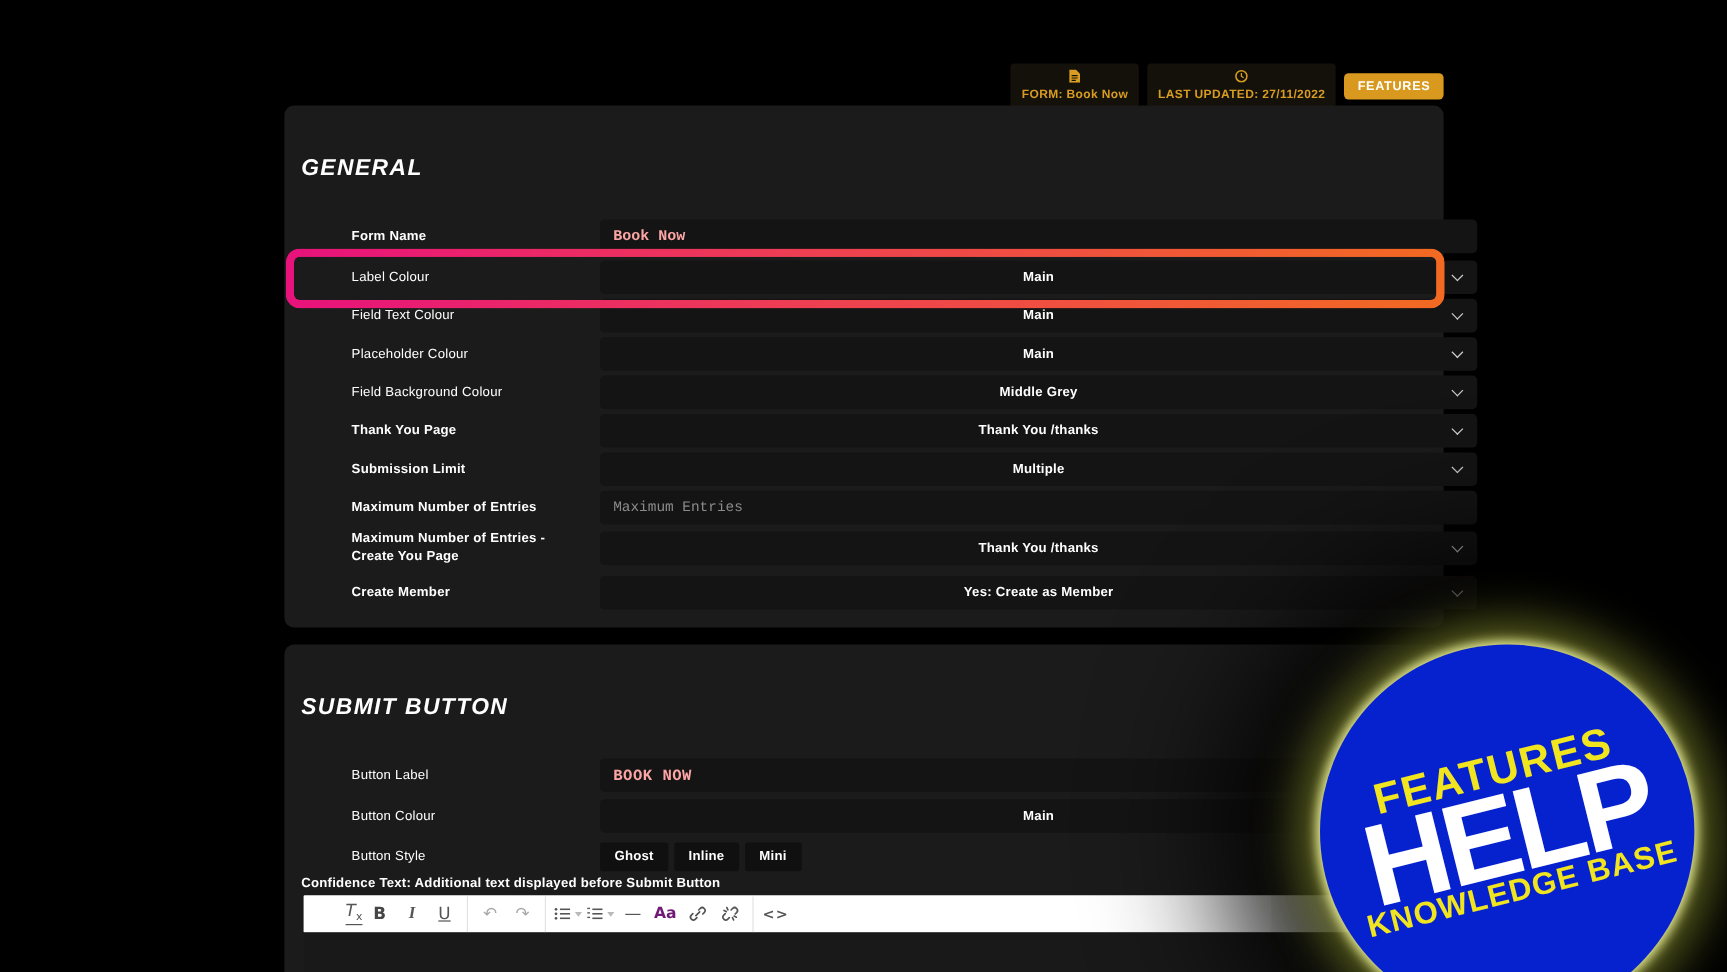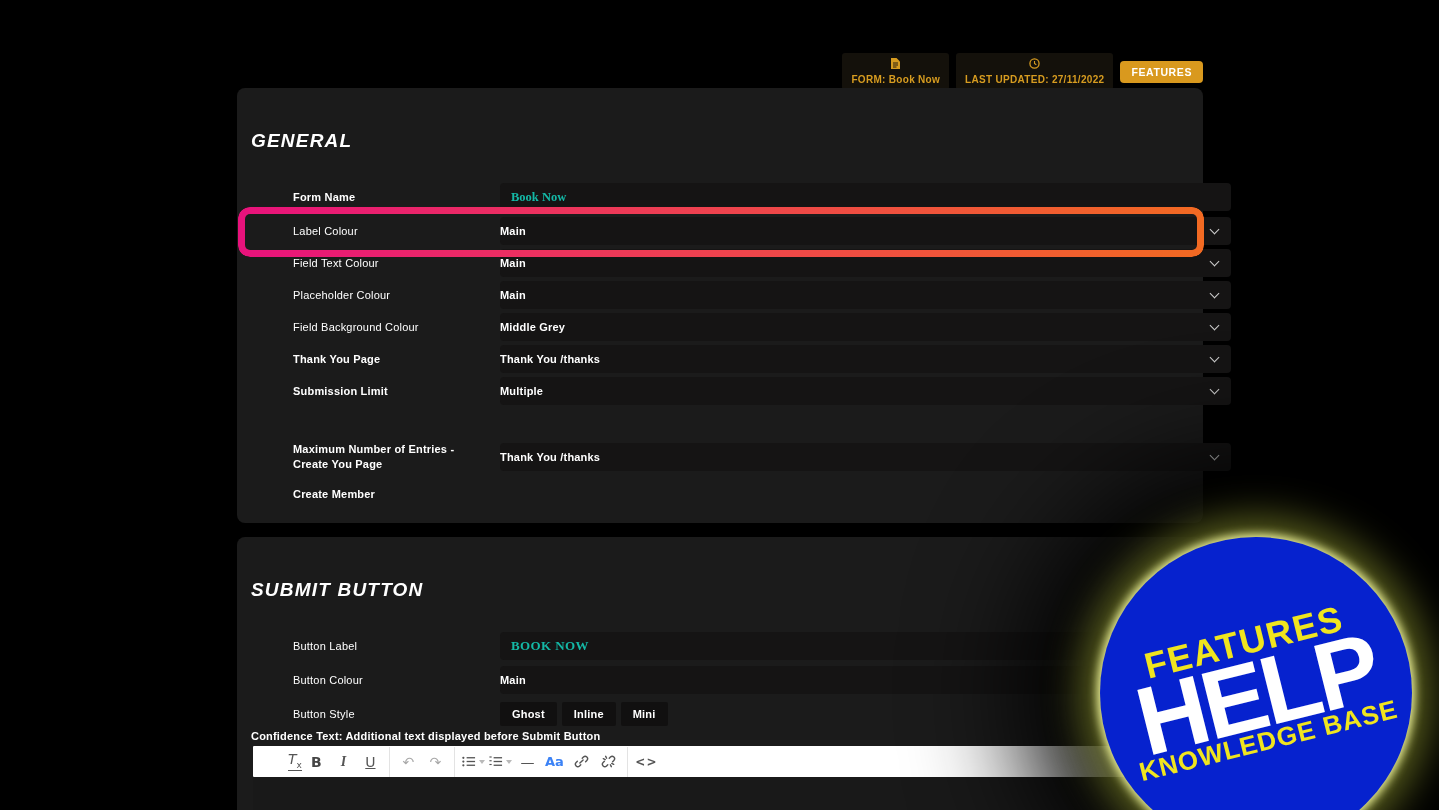--- a/index.html
+++ b/index.html
@@ -20,26 +20,26 @@
   .section-title{position:absolute;left:14px;top:42px;color:#fff;font-size:19px;
         font-weight:600;letter-spacing:1.2px;font-style:italic;}
 
   
   .row{position:absolute;left:14px;width:938px;height:28px;display:flex;align-items:center;margin-left:42px;}
   .lbl{width:207px;padding-right:12px;box-sizing:border-box;color:#fff;font-size:11px;
        font-weight:400;line-height:1.35;letter-spacing:.2px;}
   .lbl.bold{font-weight:700;}
   .field{position:relative;width:731px;height:28px;background:#151414;border-radius:4px;
          box-sizing:border-box;display:flex;align-items:center;}
-  .fsel{justify-content:flex-start;color:#fff;font-size:11px;font-weight:700;cursor:pointer;letter-spacing:.2px;}
+  .fsel{justify-content:center;color:#fff;font-size:11px;font-weight:700;cursor:pointer;letter-spacing:.2px;}
   .chev{position:absolute;right:13px;top:50%;width:6px;height:6px;margin-top:-5px;
         border-right:1.6px solid #cfcfcf;border-bottom:1.6px solid #cfcfcf;transform:rotate(45deg);}
   input.tb{width:731px;height:28px;background:#151414;border:none;outline:none;border-radius:4px;
-        color:#14b8a6;font-size:12.5px;font-weight:600;padding:0 11px;box-sizing:border-box;
-        font-family:Liberation Serif, serif;}
+        color:#fca5a5;font-size:12.5px;font-weight:600;padding:0 11px;box-sizing:border-box;
+        font-family:Liberation Mono, monospace;}
   input.tb::placeholder{color:#8b8b8b;font-weight:400;font-size:12px;}
   input.tb.caps{font-weight:700;font-size:13px;letter-spacing:.4px;}
 
   
   .ring{position:absolute;left:238px;top:207px;width:966px;height:50px;border-radius:12px;
         padding:7px;box-sizing:border-box;pointer-events:none;z-index:5;
         background:linear-gradient(90deg,#e8127c 0%,#ee3f52 45%,#f26a22 100%);
         -webkit-mask:linear-gradient(#fff 0 0) content-box,linear-gradient(#fff 0 0);
         -webkit-mask-composite:xor;
         mask:linear-gradient(#fff 0 0) content-box,linear-gradient(#fff 0 0);
@@ -60,21 +60,21 @@
        font-family:"DejaVu Sans","Liberation Sans",sans-serif;}
   .tbi.grey{color:#a8a8a8;}
   .tbi .b{font-weight:700;color:#454545;}
   .tbi .i{font-style:italic;font-family:"Liberation Serif",serif;font-weight:600;}
   .tbi .u{text-decoration:underline;}
   .tbi-clear{font-style:italic;border-bottom:1.4px solid #555;line-height:1;padding-bottom:1px;margin-left:28px;}
   .tbi-clear sub{font-size:9px;font-style:normal;}
   .tdiv{width:1px;height:30px;background:#e3e3e3;margin:0 5px;}
   .ddown{width:0;height:0;border-left:3.5px solid transparent;border-right:3.5px solid transparent;
         border-top:4px solid #b9b9b9;margin-left:3px;}
-  .aa{font-size:13px;font-weight:700;color:#3b82f6;}
+  .aa{font-size:13px;font-weight:700;color:#701a75;}
   .code{font-size:12px;font-weight:700;letter-spacing:1px;color:#555;}
   .editor-body{position:absolute;left:16px;top:240px;width:935px;height:96px;background:#191919;}
 
   
   .help-badge{position:absolute;left:1100px;top:537px;width:312px;height:312px;border-radius:50%;
         background:#0622ce;z-index:10;display:flex;align-items:center;justify-content:center;cursor:pointer;
         box-shadow:0 0 10px 3px rgba(246,250,160,.95),0 0 40px 18px rgba(216,228,70,.45),
                    0 0 110px 80px rgba(0,0,0,.93);}
   .badge-rot{transform:rotate(-14deg);display:flex;flex-direction:column;align-items:center;margin-top:-8px;}
   .bl1{color:#f0e51f;font-size:36px;font-weight:800;letter-spacing:1.5px;margin-bottom:-16px;z-index:2;}
@@ -157,31 +157,39 @@
   </div>
 
   <div class="row" style="top:289px">
     <div class="lbl bold">Submission Limit</div>
     <div class="field fsel">
       <span>Multiple</span>
       <span class="chev"></span>
     </div>
   </div>
 
+  <div class="row" style="top:321px">
+    <div class="lbl bold">Maximum Number of Entries</div>
+    <input class="tb" type="text" placeholder="Maximum Entries" style="">
+  </div>
 
   <div class="row" style="top:355px">
     <div class="lbl bold">Maximum Number of Entries - Create You Page</div>
     <div class="field fsel">
       <span>Thank You /thanks</span>
       <span class="chev"></span>
     </div>
   </div>
 
   <div class="row" style="top:392px">
     <div class="lbl bold">Create Member</div>
+    <div class="field fsel">
+      <span>Yes: Create as Member</span>
+      <span class="chev"></span>
+    </div>
   </div>
 </div>
 
 <div class="ring"></div>
 
 <div class="panel" id="panel-submit">
   <div class="section-title">SUBMIT BUTTON</div>
 
   <div class="row" style="top:95px">
     <div class="lbl">Button Label</div>

